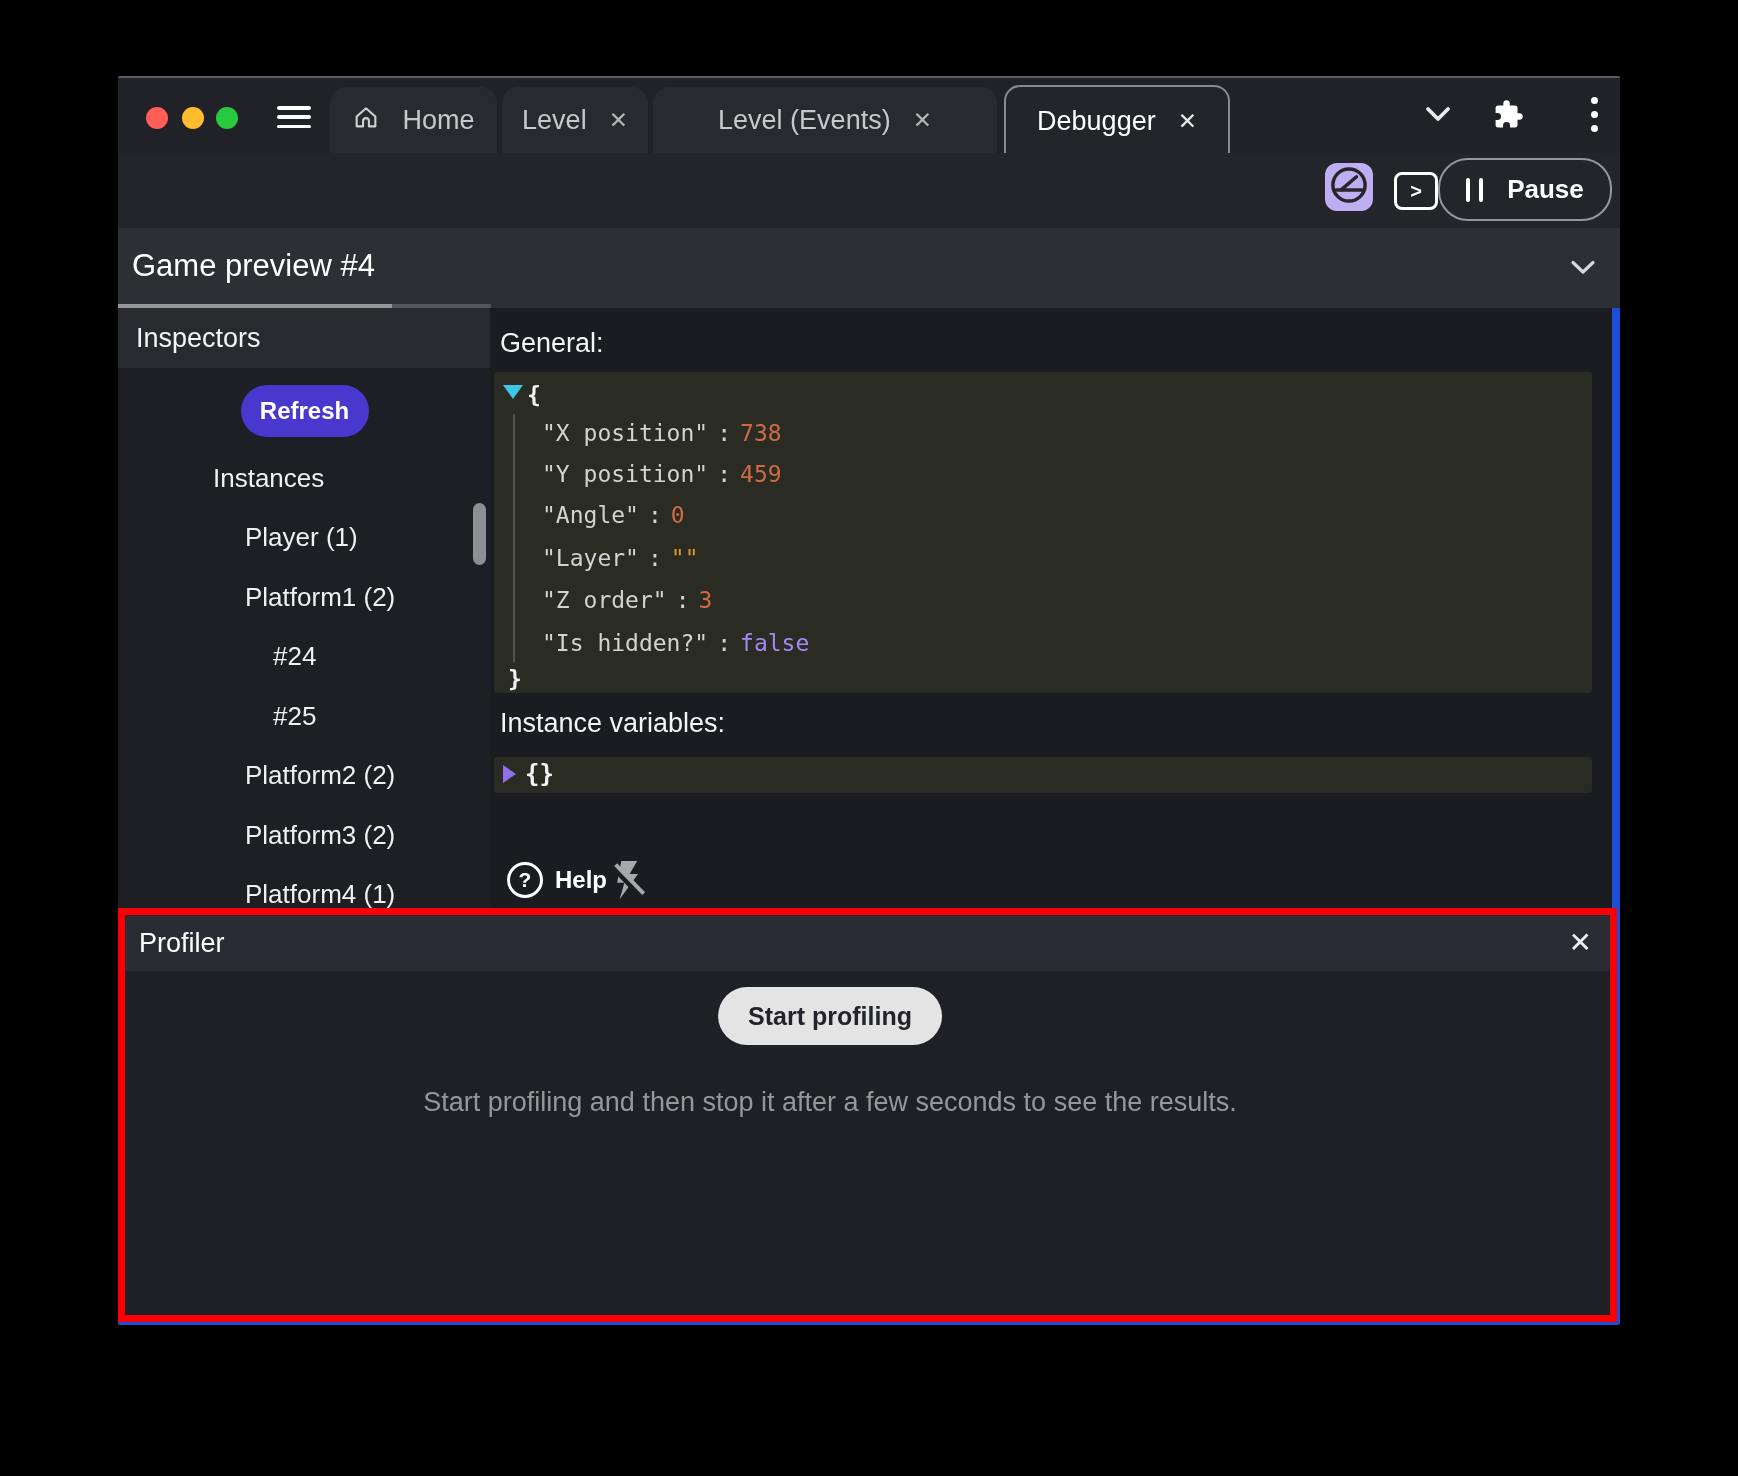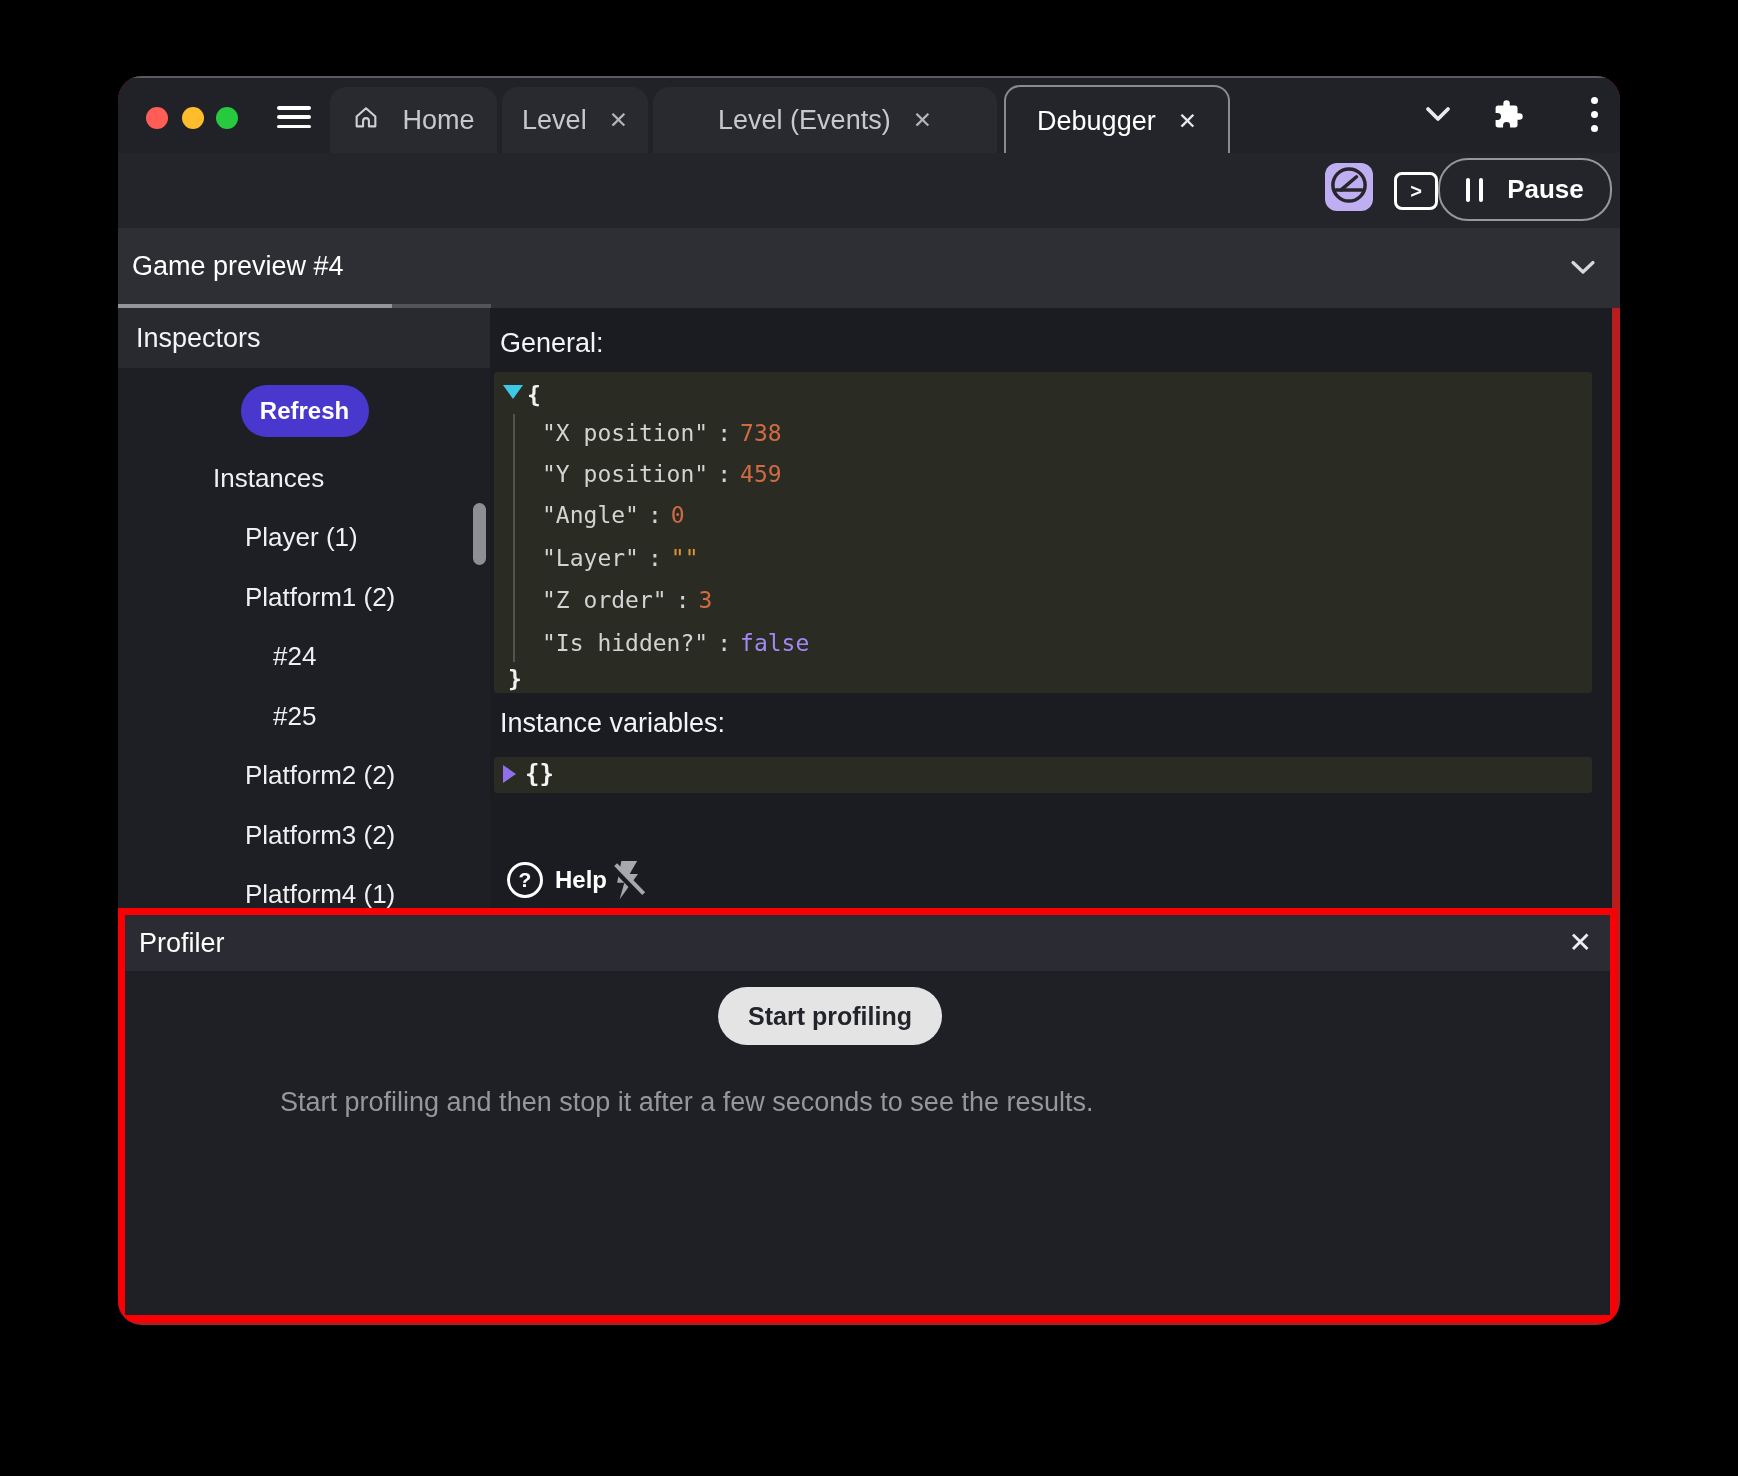--- a/index.html
+++ b/index.html
@@ -1,19 +1,19 @@
 <!DOCTYPE html>
 <html><head>
 <meta charset="utf-8">
 <style>
   html,body{margin:0;padding:0;background:#000;}
   .stage{position:relative;width:1738px;height:1476px;background:#000;overflow:hidden;
          font-family:"Liberation Sans", sans-serif;-webkit-font-smoothing:antialiased;}
-  .window{position:absolute;left:118px;top:76px;width:1502px;height:1249px;background:#b91c1c;
-          border-radius:24px;overflow:hidden;box-shadow:0 22px 70px rgba(0,0,0,.85);}
+  .window{position:absolute;left:118px;top:76px;width:1502px;height:1249px;background:#1d4ed8;
+          border-radius:2px;overflow:hidden;box-shadow:0 22px 70px rgba(0,0,0,.85);}
   .window::before{content:"";position:absolute;left:0;top:0;width:100%;height:2px;background:#5a5b60;z-index:30;}
 
   
   .titlebar{position:absolute;left:0;top:0;width:100%;height:77px;background:#212227;}
   .light{position:absolute;top:31px;width:22px;height:22px;border-radius:50%;}
   .light.r{left:28px;background:#ff5d55;}
   .light.y{left:64px;background:#ffbd2e;}
   .light.g{left:98px;background:#27c93f;}
   .hamburger{position:absolute;left:159px;top:30px;width:34px;height:22px;display:flex;flex-direction:column;justify-content:space-between;cursor:pointer;}
   .hamburger i{height:3.5px;background:#fff;border-radius:2px;}
@@ -38,21 +38,21 @@
                 display:flex;align-items:center;justify-content:center;cursor:pointer;}
   .console-btn{position:absolute;left:1276px;top:19px;width:38px;height:32px;border:3px solid #fff;border-radius:8px;
                display:flex;align-items:center;justify-content:center;color:#fff;font-weight:700;font-size:20px;cursor:pointer;}
   .pause-btn{position:absolute;left:1320px;top:5px;width:170px;height:59px;border:2.5px solid #96979c;border-radius:30px;
              display:flex;align-items:center;justify-content:center;gap:24px;color:#fff;font-size:26px;font-weight:700;cursor:pointer;}
   .pause-ic{display:flex;gap:9px;}
   .pause-ic i{width:4px;height:24px;background:#fff;border-radius:2px;}
 
   
   .gamebar{position:absolute;left:0;top:152px;width:100%;height:80px;background:#2e2f35;cursor:pointer;}
-  .gamebar .lbl{position:absolute;left:14px;top:0;height:76px;display:flex;align-items:center;color:#fff;font-size:27px;font-weight:500;}
+  .gamebar .lbl{position:absolute;left:14px;top:0;height:76px;display:flex;align-items:center;color:#fff;font-size:31px;font-weight:500;}
   .gamebar .chev{position:absolute;left:1452px;top:32px;}
   .ubar{position:absolute;top:228px;height:4px;}
   .ubar.a{left:0;width:274px;background:#96969a;}
   .ubar.b{left:274px;width:99px;background:#54555a;}
 
   
   .sidebar{position:absolute;left:0;top:232px;width:373px;height:600px;background:#1e1f24;overflow:hidden;}
   .insp-head{position:absolute;left:0;top:0;width:100%;height:60px;background:#292a30;display:flex;align-items:center;
              padding-left:18px;box-sizing:border-box;color:#f4f4f6;font-size:27px;}
   .refresh{position:absolute;left:50%;transform:translateX(-50%);top:77px;width:128px;height:52px;border:none;border-radius:26px;
@@ -85,21 +85,21 @@
   .help-lbl{position:absolute;left:65px;top:0;height:70px;display:flex;align-items:center;color:#fff;font-size:24px;font-weight:700;cursor:pointer;}
   .flash{position:absolute;left:118px;top:14px;cursor:pointer;}
 
   
   .profiler{position:absolute;left:0;top:832px;width:1499px;height:414px;border:7px solid #fa0004;box-sizing:border-box;background:#1e2026;}
   .prof-head{position:absolute;left:0;top:0;width:100%;height:56px;background:#2b2c33;}
   .prof-head .t{position:absolute;left:14px;top:0;height:56px;display:flex;align-items:center;color:#fff;font-size:27px;}
   .prof-x{position:absolute;right:18px;top:0;height:54px;display:flex;align-items:center;color:#eceef2;font-size:28px;cursor:pointer;}
   .start-btn{position:absolute;left:705px;top:72px;transform:translateX(-50%);height:58px;padding:0 30px;border:none;border-radius:29px;
              background:#e4e4e5;color:#232429;font-size:25px;font-weight:700;font-family:inherit;cursor:pointer;}
-  .prof-msg{position:absolute;left:705px;top:172px;transform:translateX(-50%);width:1100px;text-align:left;
+  .prof-msg{position:absolute;left:705px;top:172px;transform:translateX(-50%);width:1100px;text-align:center;
             color:#96969b;font-size:27px;}
 </style>
 </head>
 <body>
 
 <div class="stage">
   <div class="window">
 
     <div class="titlebar">
       <span class="light r"></span>

